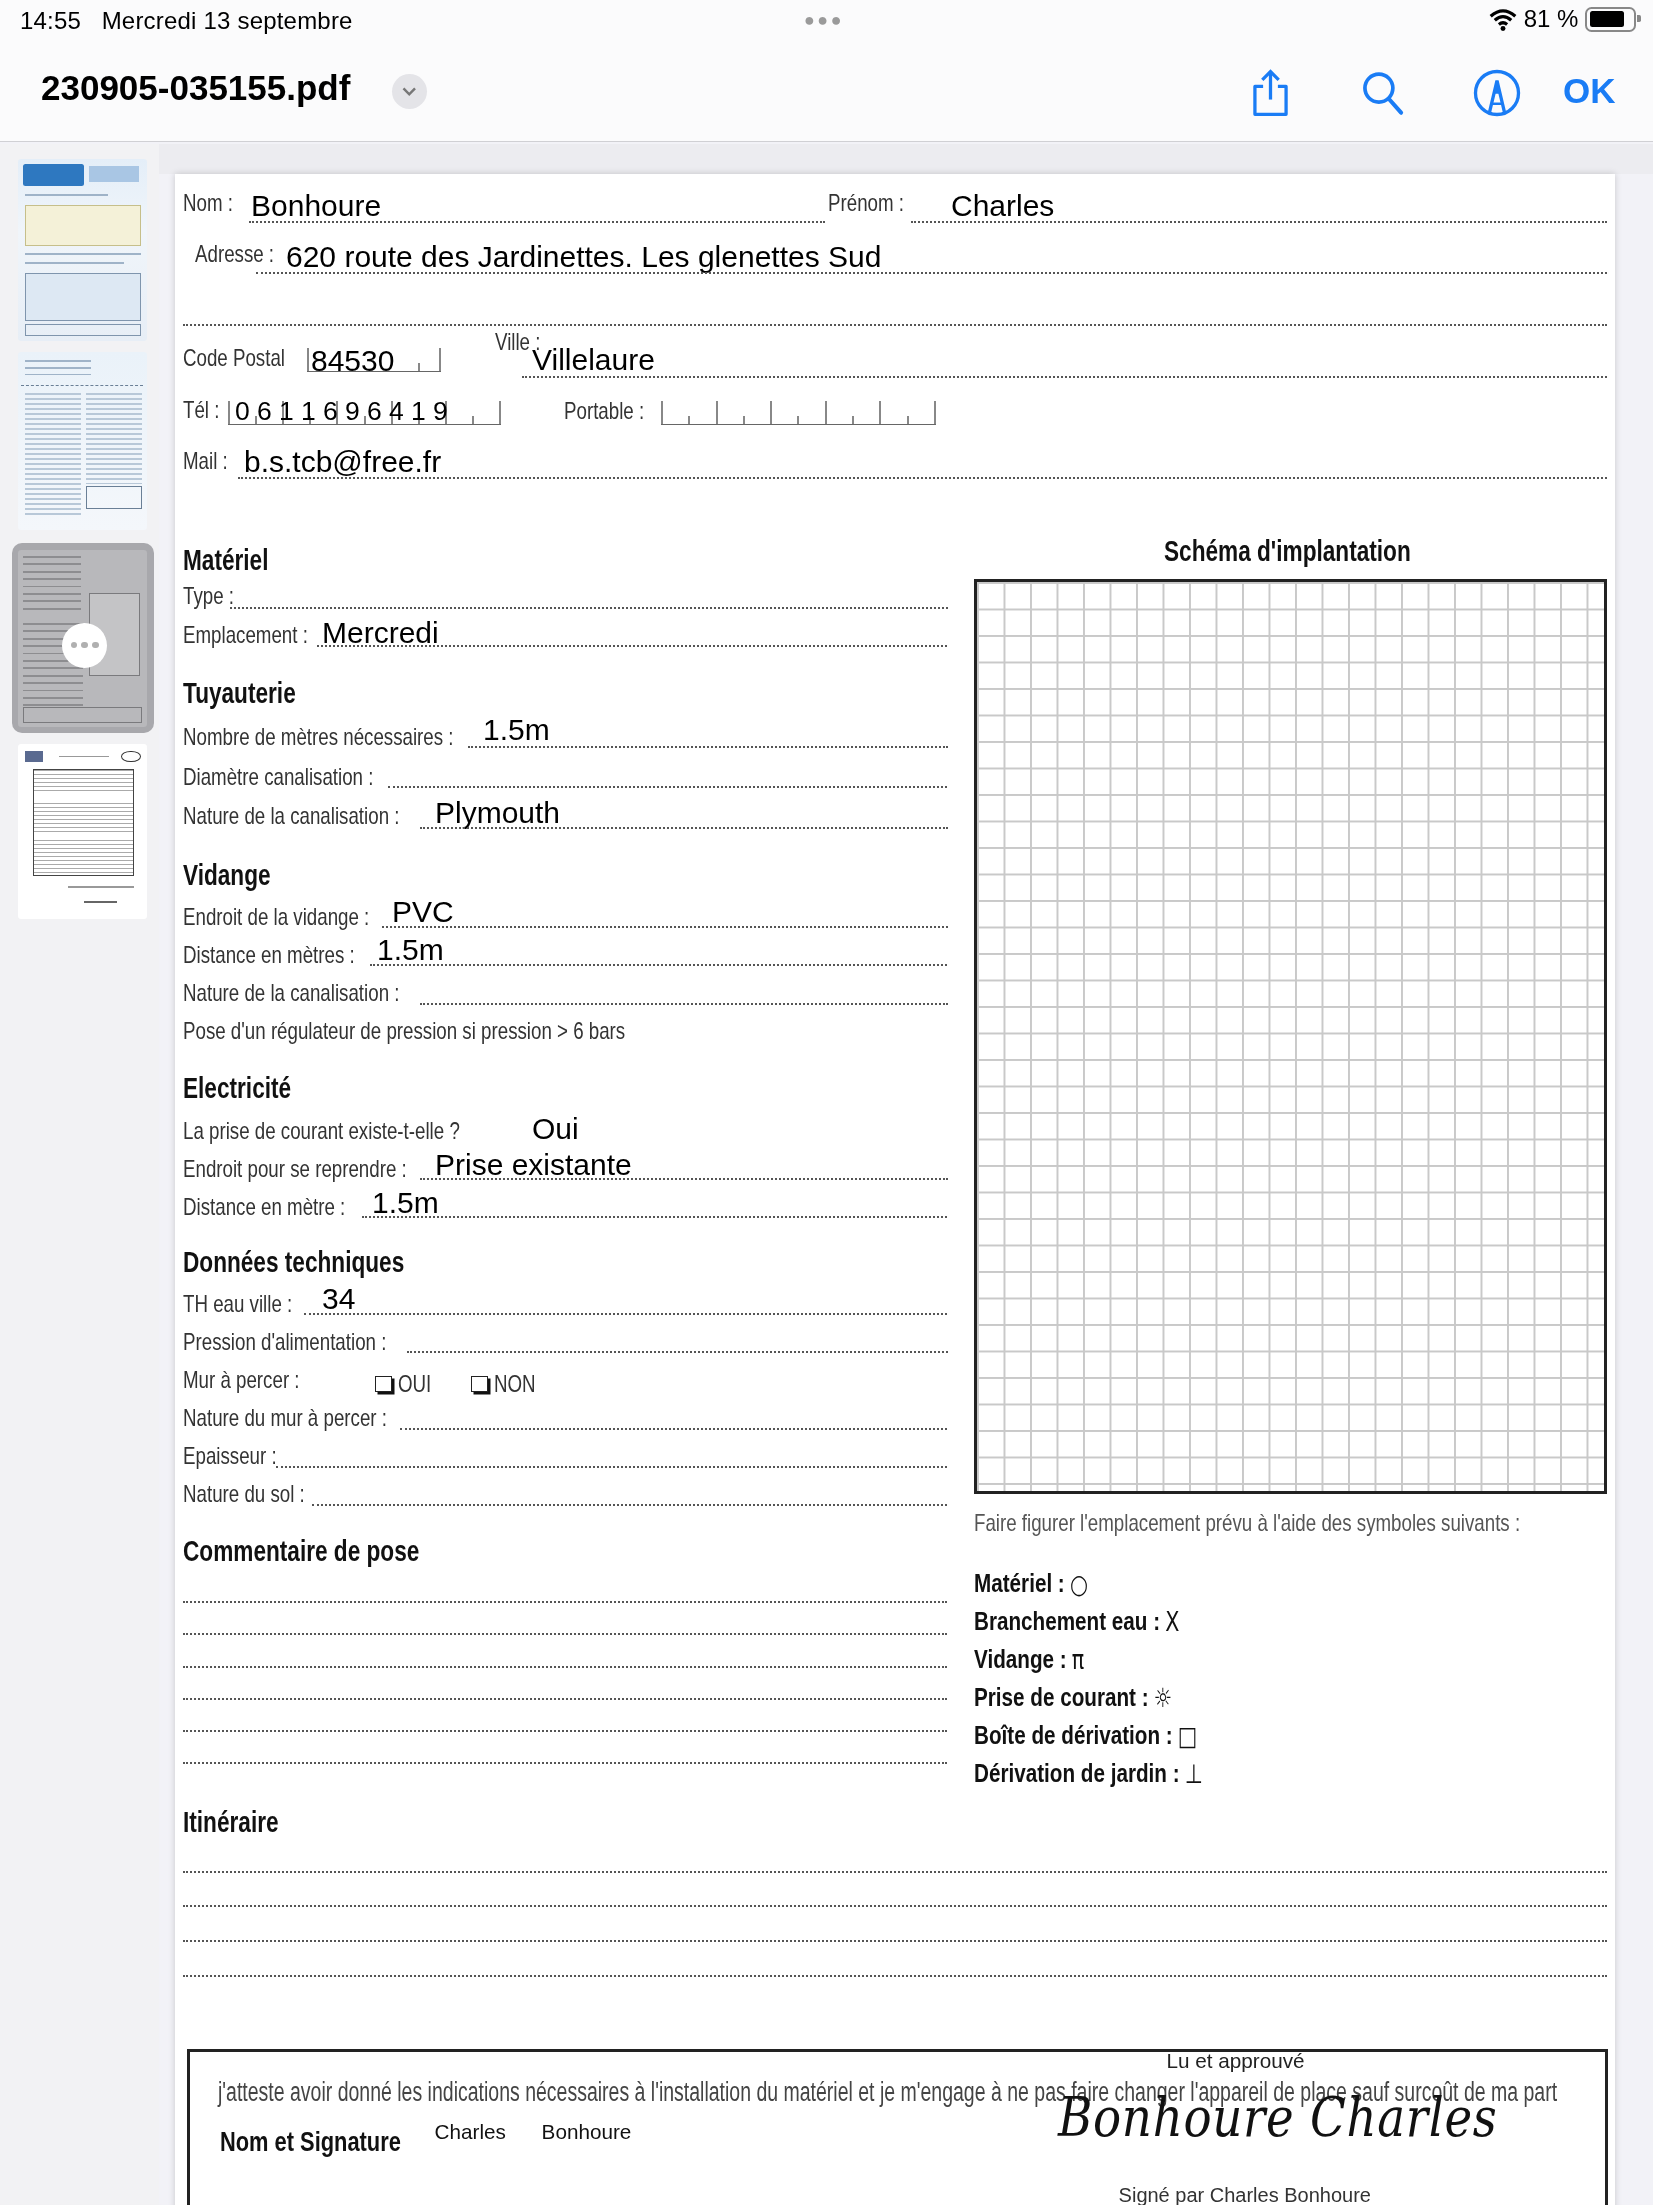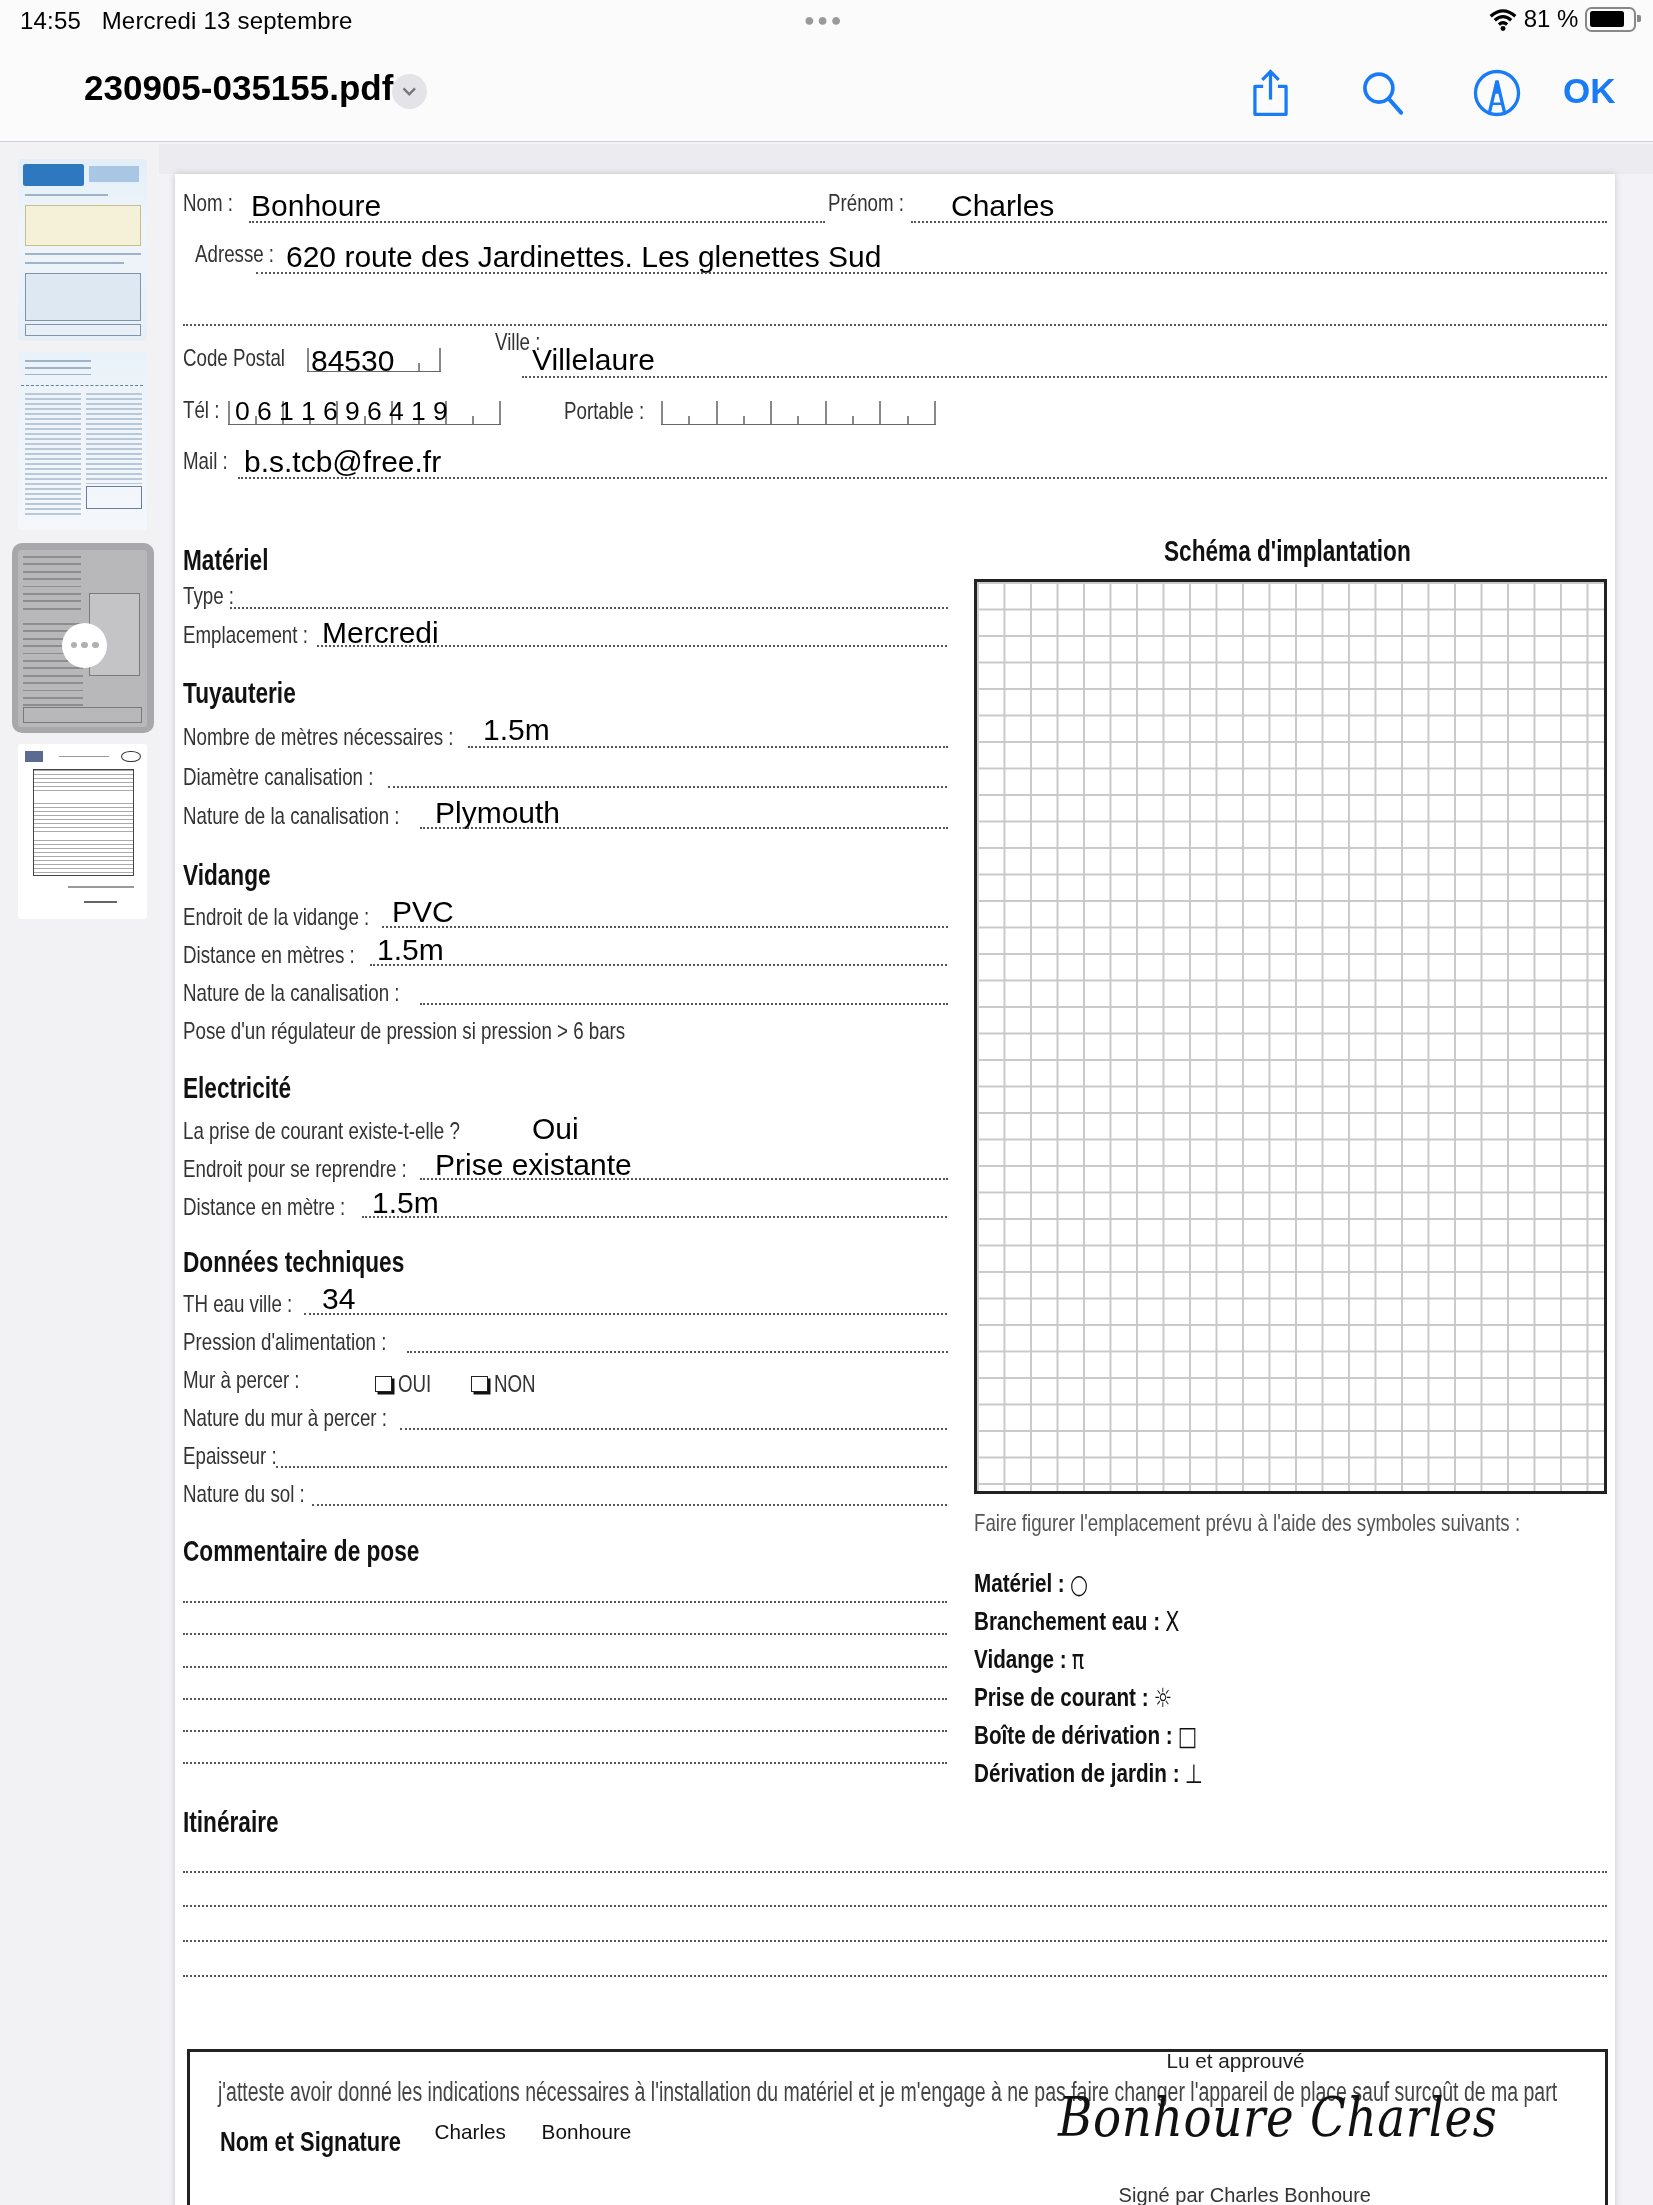--- a/index.html
+++ b/index.html
@@ -11,21 +11,21 @@
   .statusbar .time { position: absolute; left: 20px; top: 6.6px; font-size: 24px; color: #000; letter-spacing: 0.2px; }
   .statusbar .dots { position: absolute; left: 804px; top: 10px; font-size: 18px; color: #9a9a9a; letter-spacing: 2.5px; }
   .statusbar .right { position: absolute; right: 18px; top: 5px; display: flex; align-items: center; gap: 6.6px; font-size: 24px; }
   .wifi { width: 28px; height: 23px; }
   .battery { width: 51px; height: 25px; border: 2.5px solid #888; border-radius: 6.6px; padding: 2.5px; position: relative; }
   .battery .fill { height: 100%; background: #000; border-radius: 2.5px; }
   .battery::after { content: ""; position: absolute; right: -6.6px; top: 6.6px; width: 3.3px; height: 7.4px; background: #888; border-radius: 0 1.7px 1.7px 0; }
 
   
   .navbar { position: absolute; left: 0; top: 43px; width: 1654px; height: 99px; background: #fbfbfc; border-bottom: 1.7px solid #d0d0d4; }
-  .navbar .title { position: absolute; left: 41px; top: 25px; font-size: 35px; font-weight: bold; color: #000; margin-left: 43px; }
+  .navbar .title { position: absolute; left: 41px; top: 25px; font-size: 35px; font-weight: bold; color: #000; }
   .navbar .chev { position: absolute; left: 392px; top: 31px; width: 35px; height: 35px; border-radius: 50%; background: #e4e4e8; display: flex; align-items: center; justify-content: center; }
   .navbar .icon-btn { position: absolute; top: 23px; width: 53px; height: 53px; display: flex; align-items: center; justify-content: center; cursor: pointer; }
   .navbar .ok { position: absolute; left: 1563px; top: 28px; font-size: 35px; font-weight: bold; color: #1a7cf5; cursor: pointer; }
 
   
   .sidebar { position: absolute; left: 0; top: 144px; width: 159px; height: 2061px; background: #f2f2f4; }
   .thumb { position: absolute; left: 18px; width: 129px; background: #fff; border-radius: 3.3px; overflow: hidden; cursor: pointer; }
   .thumb.t1 { top: 15px; height: 182px; background: linear-gradient(180deg, #e4eef8 0%, #f0f5fa 40%, #e7eef6 100%); }
   .thumb.t2 { top: 208px; height: 178px; background: linear-gradient(180deg, #eaf2f9 0%, #f4f7fb 100%); }
   .thumb.t3-wrap { position: absolute; left: 11.6px; top: 399px; width: 142px; height: 190px; background: #a8a8ac; border-radius: 10px; cursor: pointer; }

